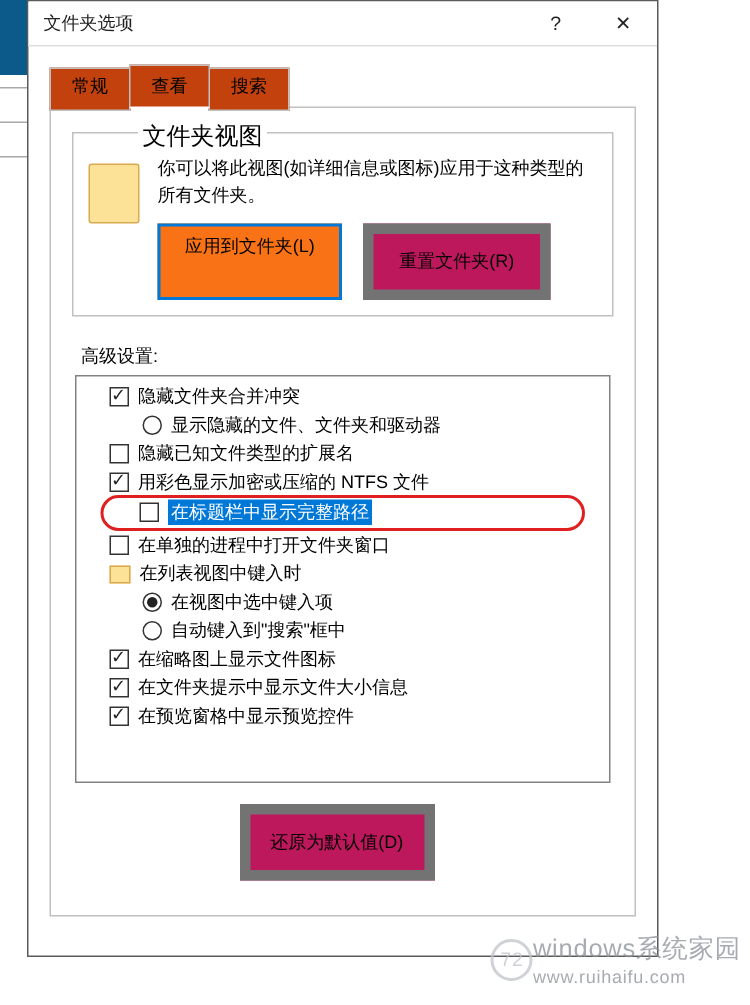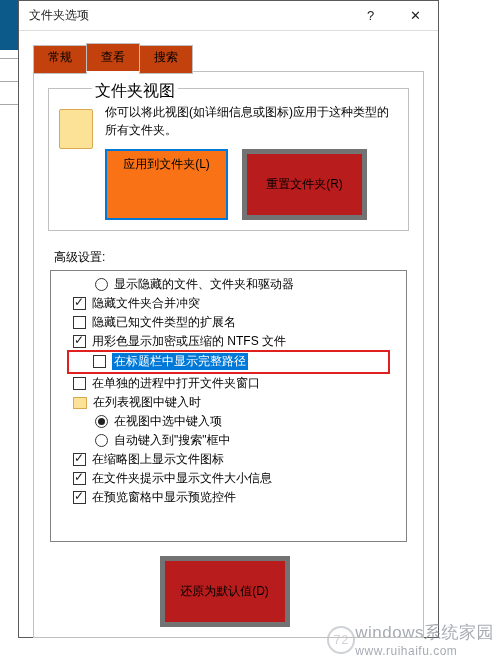--- a/index.html
+++ b/index.html
@@ -24,34 +24,34 @@
     
     .content-frame { border: 1px solid #c0c0c0; margin: 0 14px 14px 14px; padding: 10px; position: relative; top: -1px; z-index: 1; min-height: 540px; }
     
     .groupbox { border: 1px solid #c0c0c0; margin: 6px 4px 0 4px; padding: 14px 10px 10px 10px; position: relative; }
     .group-label { position: absolute; top: -8px; left: 9px; background: #fff; padding: 0 3px; font-size: 16px; margin-left: 34px; }
     
     .row1 { display: flex; gap: 12px; align-items: flex-start; }
     .folder-icon { width: 34px; height: 40px; background: #fbe296; border: 1px solid #d8a94e; border-radius: 2px; margin-top: 6px; }
     .row1-text { flex: 1; font-size: 12px; line-height: 1.5; }
     .row1-btns { display: flex; gap: 14px; margin-top: 10px; }
-    .btn { border: 5px solid #737373; background: #b91c1c; padding: 22px 0; font-size: 12px; text-align: center; min-width: 125px; }
+    .btn { border: 7px solid #737373; background: #be185d; padding: 10px 0; font-size: 12px; text-align: center; min-width: 125px; }
     .btn-highlight { border: 2px solid #0078d7; background: #f97316; min-width: 123px; padding: 5px 0; }
     
     .settings-label { margin: 18px 8px 4px 10px; font-size: 12px; }
     .settings-box { border: 1px solid #828282; margin: 0 6px; height: 272px; padding: 4px 0; overflow: hidden; }
     .tree-item { display: flex; align-items: center; padding: 1px 0; font-size: 12px; }
     .ind1 { padding-left: 22px; } .ind2 { padding-left: 44px; }
     .check, .radio { width: 13px; height: 13px; margin-right: 6px; flex-shrink: 0; }
     .check { border: 1px solid #333; background: #fff; position: relative; }
     .check-on::after { content:"✓"; position:absolute; top:-3px; left:0; font-size:12px; color:#222; }
     .radio { border: 1px solid #333; border-radius: 50%; background: #fff; position: relative; }
     .radio-on::after { content:""; position:absolute; top:2px; left:2px; width:7px; height:7px; border-radius:50%; background:#222; }
     .small-folder { width:14px; height:12px; background:#fbe296; border:1px solid #d8a94e; margin-right:6px; flex-shrink:0; }
-    .hl-row { outline: 2px solid #e02020; margin: 1px 18px 2px 18px; padding: 1px 0 2px 24px; }
+    .hl-row { outline: 2px solid #e02020; margin: 1px 18px 2px 18px; padding: 1px 0 2px 24px; border-radius: 10px; }
     .sel { display:inline-block; background:#0078d7; color:#fff; padding: 0 2px; }
     
     .restore-btn-row { display:flex; justify-content:center; margin: 14px 8px 0 0; }
     
     .dialog-btns { position:absolute; right:14px; bottom:10px; display:flex; gap:12px; background:#f0f0f0; padding:10px 10px; width:435px; justify-content:flex-end; border-top:1px solid #ddd; }
     .dialog-btns .btn { min-width: 82px; }
     
     .watermark { position:absolute; right: 6px; bottom: 12px; font-size: 17px; color: #8a8f98; opacity: 0.75; display:flex; align-items:center; gap:0; letter-spacing: 0.5px; pointer-events: none; }
     .watermark .circ { width:28px; height:28px; border:2px solid #bfc3c9; border-radius:50%; display:flex; align-items:center; justify-content:center; font-size:13px; color:#bfc3c9; }
   </style>
@@ -93,27 +93,27 @@
           <div class="row1-btns">
             <div class="btn btn-highlight">应用到文件夹(L)</div>
             <div class="btn">重置文件夹(R)</div>
           </div>
         </div>
       </div>
     </div>
 
     <div class="settings-label">高级设置:</div>
     <div class="settings-box" id="opts">
+        <div class="tree-item ind1">
+          <span class="check check-on"></span>
+          <span>隐藏文件夹合并冲突</span>
+        </div>
         <div class="tree-item ind2">
           <span class="radio"></span>
           <span>显示隐藏的文件、文件夹和驱动器</span>
-        </div>
-        <div class="tree-item ind1">
-          <span class="check check-on"></span>
-          <span>隐藏文件夹合并冲突</span>
         </div>
         <div class="tree-item ind1">
           <span class="check"></span>
           <span>隐藏已知文件类型的扩展名</span>
         </div>
         <div class="tree-item ind1">
           <span class="check check-on"></span>
           <span>用彩色显示加密或压缩的 NTFS 文件</span>
         </div>
         <div class="tree-item hl-row">

